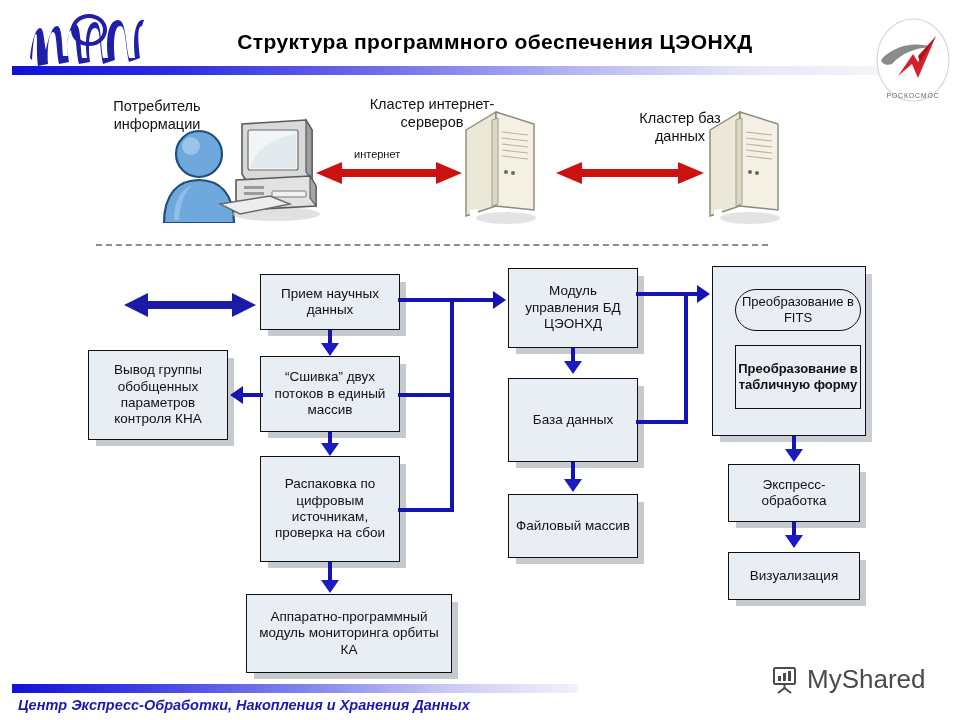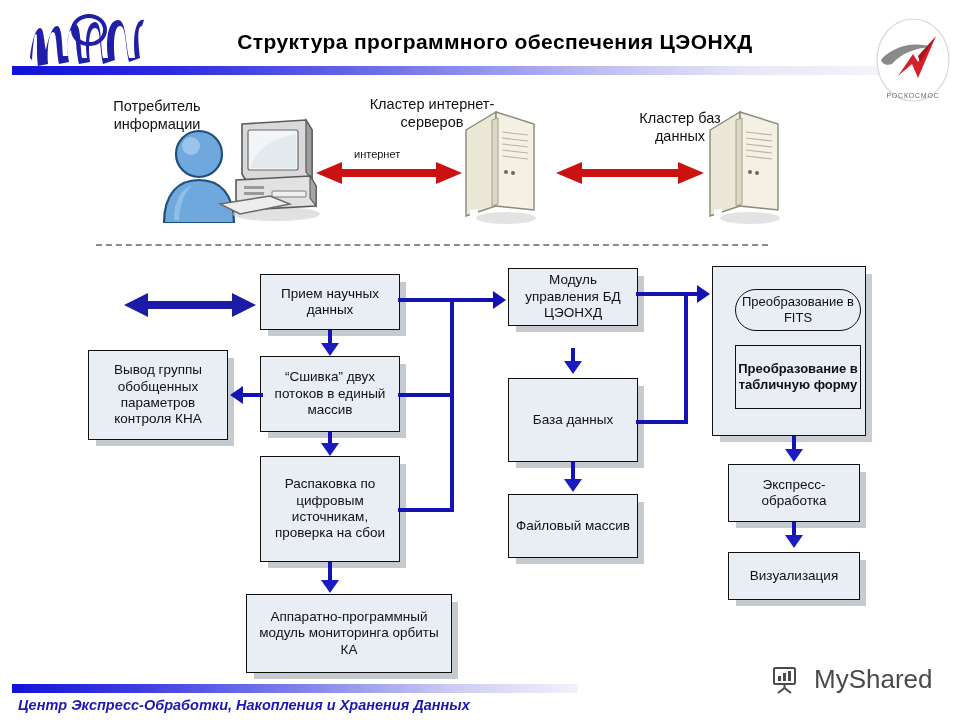--- a/index.html
+++ b/index.html
@@ -167,21 +167,21 @@
     font-style: italic;
     color: #1a1ab0;
     white-space: nowrap;
   }
   #myshared {
     position: absolute;
     left: 770px;
     top: 664px;
     display: flex;
     align-items: center;
-    gap: 14px;
+    gap: 7px;
   }
   #myshared-text {
     font-size: 26px;
     color: #4a4a4a;
   }
 </style>
 </head>
 <body>
 
 <div id="slide">
@@ -319,21 +319,21 @@
   <div class="fbox" style="left:260px; top:274px; width:140px; height:56px;">Прием научных данных</div>
 
   <div class="fbox" style="left:260px; top:356px; width:140px; height:76px;">“Сшивка” двух потоков в единый массив</div>
 
   <div class="fbox" style="left:260px; top:456px; width:140px; height:106px;">Распаковка по цифровым источникам, проверка на сбои</div>
 
   <div class="fbox" style="left:246px; top:594px; width:206px; height:79px;">Аппаратно-программный модуль мониторинга орбиты КА</div>
 
   <div class="fbox" style="left:88px; top:350px; width:140px; height:90px;">Вывод группы обобщенных параметров контроля КНА</div>
 
-  <div class="fbox" style="left:508px; top:268px; width:130px; height:58px;">Модуль управления БД ЦЭОНХД</div>
+  <div class="fbox" style="left:508px; top:268px; width:130px; height:80px;">Модуль управления БД ЦЭОНХД</div>
 
   <div class="fbox" style="left:508px; top:378px; width:130px; height:84px;">База данных</div>
 
   <div class="fbox" style="left:508px; top:494px; width:130px; height:64px;">Файловый массив</div>
 
   <div id="group-convert" style="left:712px; top:266px; width:154px; height:170px;">
     <div class="inner-round" style="left:22px; top:22px; width:126px; height:42px;">Преобразование в FITS</div>
     <div class="inner-rect" style="left:22px; top:78px; width:126px; height:64px;font-weight:bold;">Преобразование в табличную форму</div>
   </div>
 

